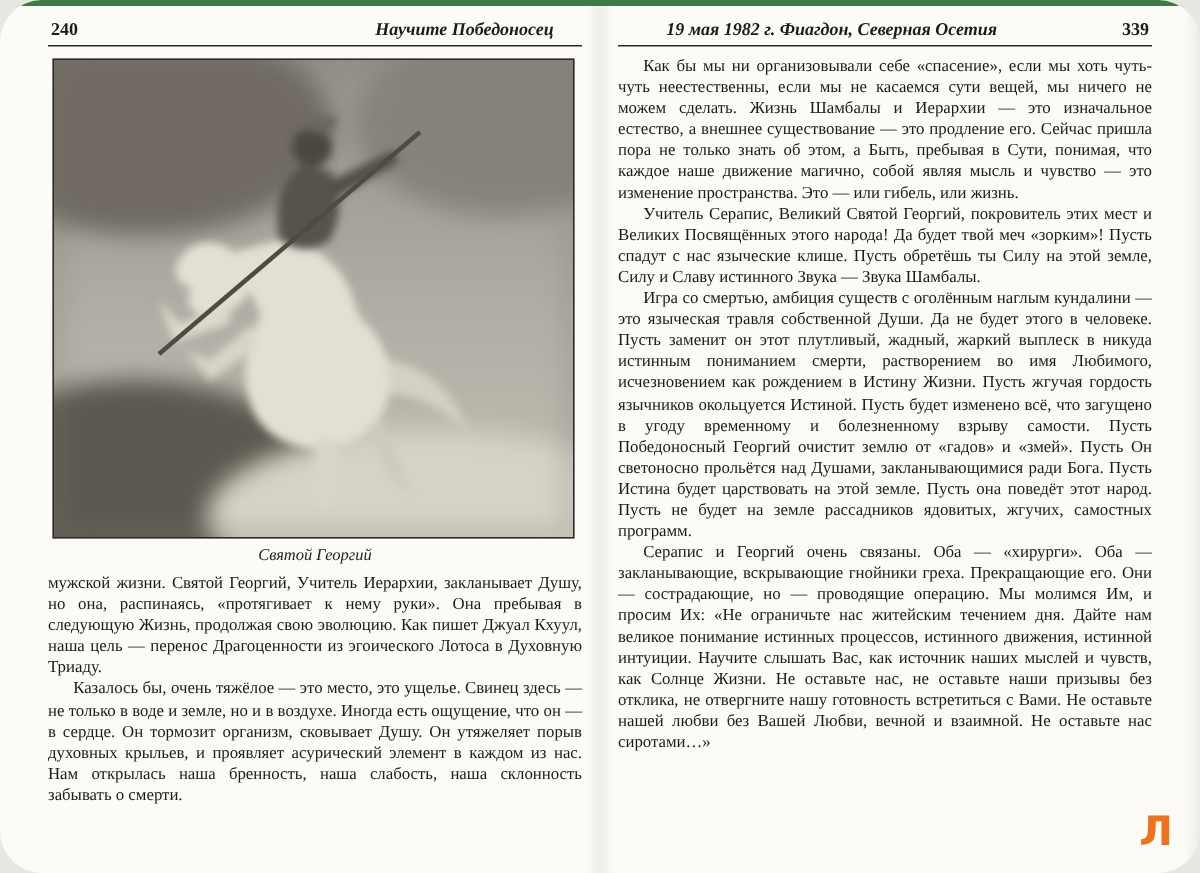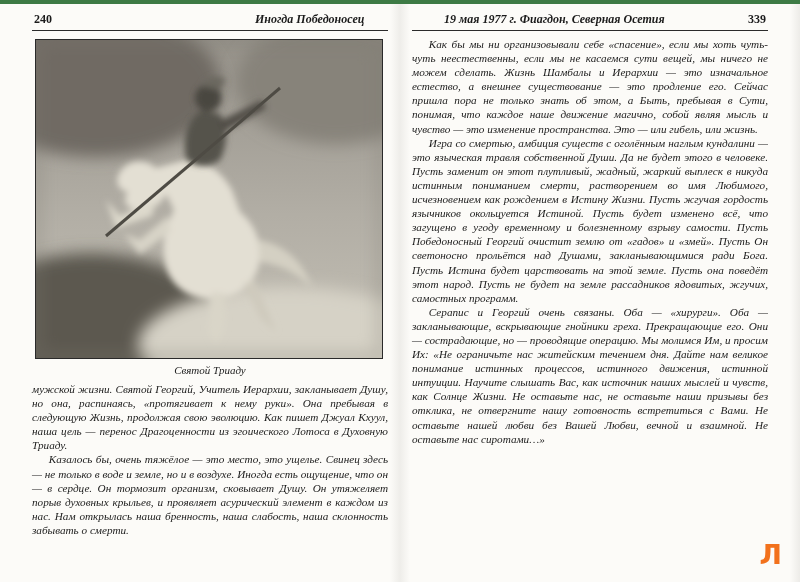--- a/index.html
+++ b/index.html
@@ -1,20 +1,21 @@
 <!DOCTYPE html>
 <html lang="ru"><head>
 <meta charset="utf-8">
 <style>
   html,body { margin:0; padding:0; background:#e9e7e3; }
   .scan {
     position:relative; width:800px; height:582px; overflow:hidden;
     background:#fcfbf8;
     font-family:"Liberation Serif","DejaVu Serif",serif;
     color:#1b1b1b;
+    border-radius:28px;
   }
   .top-strip { position:absolute; top:0; left:0; width:800px; height:4px; background:#3d7a45; }
   .gutter {
     position:absolute; left:390px; top:4px; width:20px; height:578px;
     background:linear-gradient(90deg, rgba(0,0,0,0) 0%, rgba(60,55,45,0.07) 50%, rgba(0,0,0,0) 100%);
   }
   .right-edge {
     position:absolute; right:0; top:4px; width:10px; height:578px;
     background:linear-gradient(270deg, rgba(60,55,45,0.08), rgba(0,0,0,0));
   }
@@ -34,40 +35,40 @@
   .rule { border-top:1px solid #2b2b2b; height:0; margin-top:1px; }
   figure.illus {
     margin:8px 0 0 3px; padding:0; width:348px; height:320px;
     border:1px solid #2a2a2a; box-sizing:border-box; background:#aaa69d;
   }
   figure.illus svg { display:block; }
   .caption {
     text-align:center; font-style:italic; font-size:11px; margin-top:5px; color:#222;
   }
   .bodytext { margin-top:6px; font-size:11.2px; line-height:14.1px; text-align:justify; }
-  .bodytext p { margin:0; text-indent:1.5em;font-style:italic; }
+  .bodytext p { margin:0; text-indent:1.5em; }
   .bodytext p.noindent { text-indent:0; }
   .watermark {
     position:absolute; right:18px; bottom:14px;
     font-family:"DejaVu Sans","Liberation Sans",sans-serif;
     font-weight:bold; font-size:27px; line-height:1;
   }
 </style>
 </head>
 <body>
 
 <div class="scan">
   <div class="top-strip"></div>
   <div class="gutter"></div>
   <div class="right-edge"></div>
 
   <div class="page left">
     <div class="pg-header">
       <span class="pg-num l">240</span>
-      <span class="running l">Иногда Победоносец</span>
+      <span class="running l">Научите Победоносец</span>
     </div>
     <div class="rule"></div>
 
     <figure class="illus">
       <svg viewBox="0 0 346 318" width="346" height="318" xmlns="http://www.w3.org/2000/svg">
         <defs>
           <linearGradient id="bg" x1="0" y1="0" x2="0" y2="1">
             <stop offset="0" stop-color="#96928a"></stop>
             <stop offset="0.55" stop-color="#b2aea5"></stop>
             <stop offset="1" stop-color="#c4c0b5"></stop>
@@ -96,36 +97,37 @@
           <path d="M150,118 C146,96 152,78 166,70 L184,74 C192,86 192,104 184,120 C172,128 158,128 150,118 Z" fill="#55524b"></path>
           <circle cx="172" cy="58" r="13" fill="#4a4740"></circle>
           <path d="M166,46 C170,36 182,34 190,40 L182,50 Z" fill="#6b675f"></path>
           <path d="M182,82 L226,60 L230,68 L188,92 Z" fill="#514e47"></path>
         </g>
         <line x1="244" y1="48" x2="70" y2="196" stroke="#4e4b44" stroke-width="3"></line>
         <rect x="0" y="0" width="346" height="318" fill="none" stroke="#7e7a72" stroke-width="12" opacity="0.3" filter="url(#soft)"></rect>
       </svg>
     </figure>
 
-    <div class="caption">Святой Триаду</div>
+    <div class="caption">Святой Георгий</div>
 
     <div class="bodytext">
       <p class="noindent">мужской жизни. Святой Георгий, Учитель Иерархии, закланывает Душу, но она, распинаясь, «протягивает к нему руки». Она пребывая в следующую Жизнь, продолжая свою эволюцию. Как пишет Джуал Кхуул, наша цель — перенос Драгоценности из эгоического Лотоса в Духовную Триаду.</p>
       <p>Казалось бы, очень тяжёлое — это место, это ущелье. Свинец здесь — не только в воде и земле, но и в воздухе. Иногда есть ощущение, что он — в сердце. Он тормозит организм, сковывает Душу. Он утяжеляет порыв духовных крыльев, и проявляет асурический элемент в каждом из нас. Нам открылась наша бренность, наша слабость, наша склонность забывать о смерти.</p>
     </div>
   </div>
 
   <div class="page right">
     <div class="pg-header">
-      <span class="running r">19 мая 1977 г. Фиагдон, Северная Осетия</span>
+      <span class="running r">19 мая 1982 г. Фиагдон, Северная Осетия</span>
       <span class="pg-num r">339</span>
     </div>
     <div class="rule"></div>
 
     <div class="bodytext">
       <p>Как бы мы ни организовывали себе «спасение», если мы хоть чуть-чуть неестественны, если мы не касаемся сути вещей, мы ничего не можем сделать. Жизнь Шамбалы и Иерархии — это изначальное естество, а внешнее существование — это продление его. Сейчас пришла пора не только знать об этом, а Быть, пребывая в Сути, понимая, что каждое наше движение магично, собой являя мысль и чувство — это изменение пространства. Это — или гибель, или жизнь.</p>
+      <p>Учитель Серапис, Великий Святой Георгий, покровитель этих мест и Великих Посвящённых этого народа! Да будет твой меч «зорким»! Пусть спадут с нас языческие клише. Пусть обретёшь ты Силу на этой земле, Силу и Славу истинного Звука — Звука Шамбалы.</p>
       <p>Игра со смертью, амбиция существ с оголённым наглым кундалини — это языческая травля собственной Души. Да не будет этого в человеке. Пусть заменит он этот плутливый, жадный, жаркий выплеск в никуда истинным пониманием смерти, растворением во имя Любимого, исчезновением как рождением в Истину Жизни. Пусть жгучая гордость язычников окольцуется Истиной. Пусть будет изменено всё, что загущено в угоду временному и болезненному взрыву самости. Пусть Победоносный Георгий очистит землю от «гадов» и «змей». Пусть Он светоносно прольётся над Душами, закланывающимися ради Бога. Пусть Истина будет царствовать на этой земле. Пусть она поведёт этот народ. Пусть не будет на земле рассадников ядовитых, жгучих, самостных программ.</p>
       <p>Серапис и Георгий очень связаны. Оба — «хирурги». Оба — закланывающие, вскрывающие гнойники греха. Прекращающие его. Они — сострадающие, но — проводящие операцию. Мы молимся Им, и просим Их: «Не ограничьте нас житейским течением дня. Дайте нам великое понимание истинных процессов, истинного движения, истинной интуиции. Научите слышать Вас, как источник наших мыслей и чувств, как Солнце Жизни. Не оставьте нас, не оставьте наши призывы без отклика, не отвергните нашу готовность встретиться с Вами. Не оставьте нашей любви без Вашей Любви, вечной и взаимной. Не оставьте нас сиротами…»</p>
     </div>
   </div>
 
   <div class="watermark" style="color: rgb(242, 113, 28);">Л</div>
 </div>
 
 </body></html>

